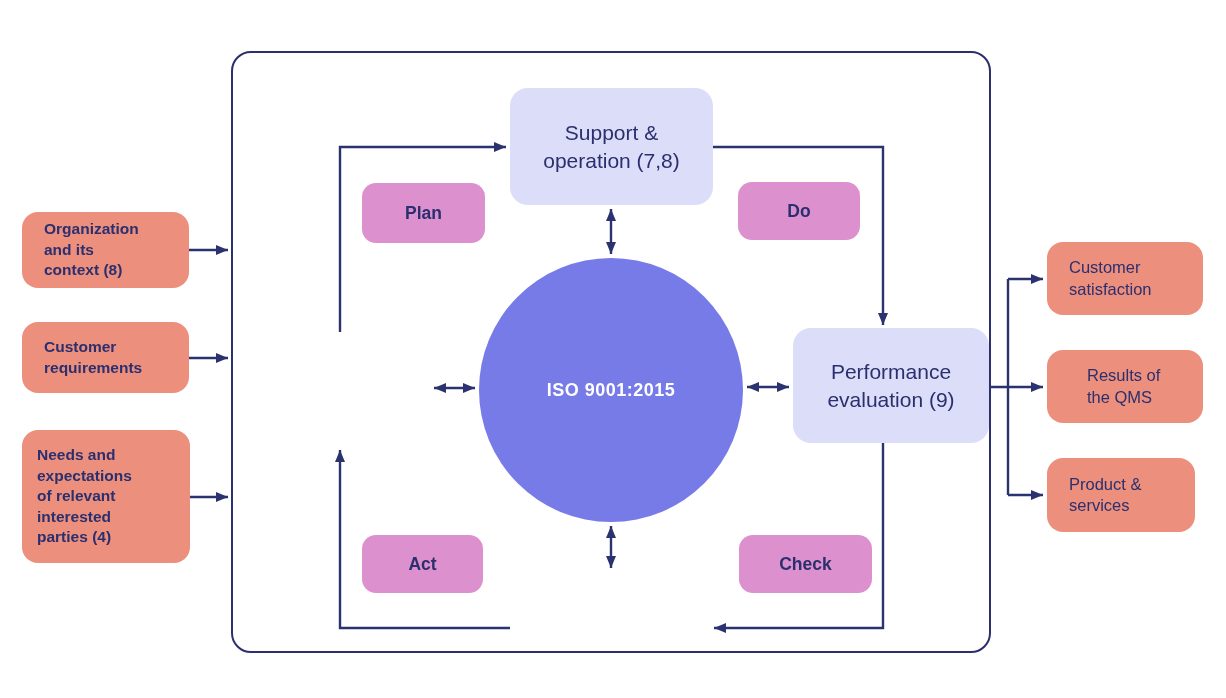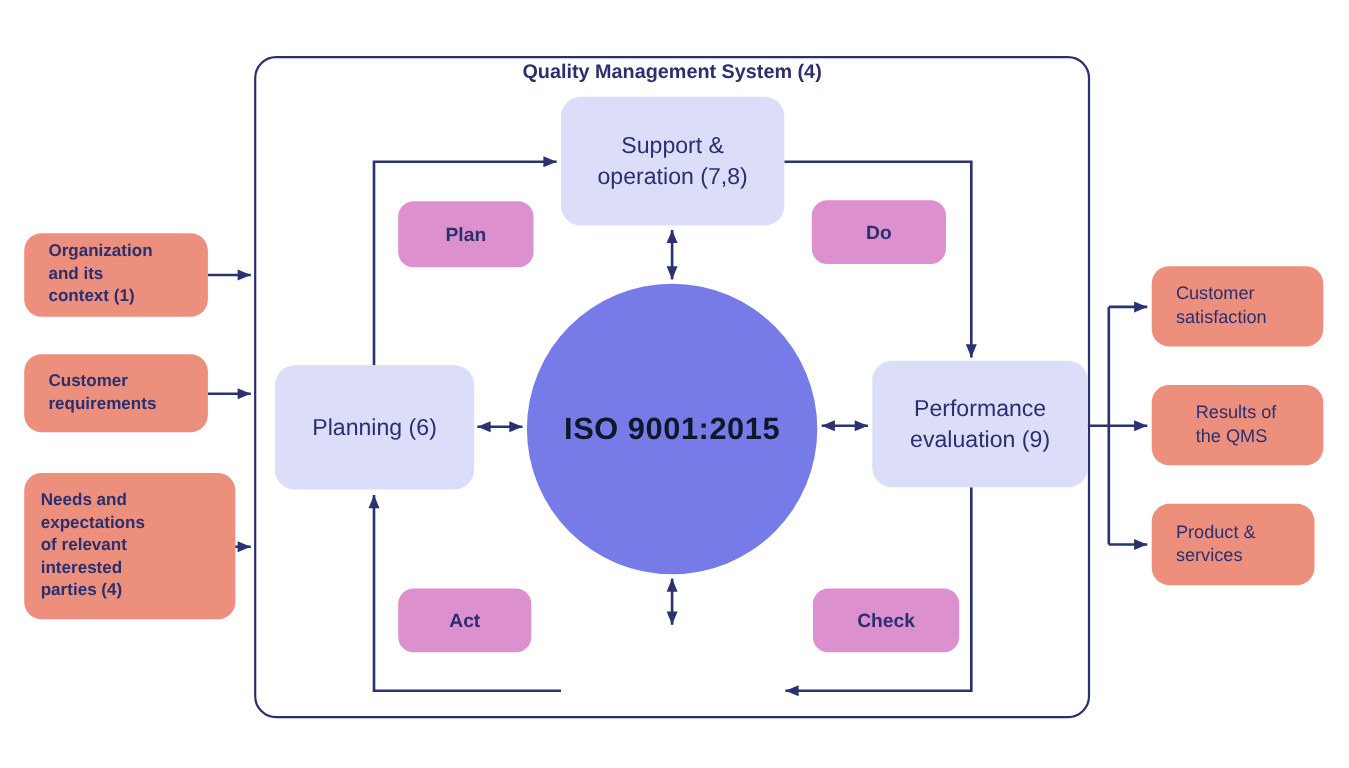--- a/index.html
+++ b/index.html
@@ -44,21 +44,21 @@
   .side{
     background:var(--salmon);border-radius:16px;
     justify-content:flex-start;text-align:left;padding-left:22px;padding-right:8px;
   }
   .side.in{font-weight:bold;font-size:15.5px;line-height:1.32;}
   .side.out{font-weight:normal;font-size:16.5px;line-height:1.3;}
   .hub{
     position:absolute;left:479px;top:258px;width:264px;height:264px;
     background:var(--circle-blue);border-radius:50%;
     display:flex;align-items:center;justify-content:center;
-    color:#0f172a;font-weight:bold;font-size:28px;letter-spacing:0.5px;
+    color:#ffffff;font-weight:bold;font-size:18px;letter-spacing:0.5px;
   }
 </style>
 </head>
 <body>
 
 <div class="stage">
 
   <svg class="connectors" viewBox="0 0 1226 698" xmlns="http://www.w3.org/2000/svg">
     <defs>
       <marker id="ah" markerUnits="userSpaceOnUse" markerWidth="13" markerHeight="11" refX="12.5" refY="5.5" orient="auto-start-reverse">
@@ -80,43 +80,41 @@
     <path class="c" d="M611,254 L611,209" marker-start="url(#ah)" marker-end="url(#ah)"></path>
     <path class="c" d="M611,526 L611,568" marker-start="url(#ah)" marker-end="url(#ah)"></path>
 
     <path class="c" d="M972,387 L1043,387" marker-start="url(#ah)" marker-end="url(#ah)"></path>
     <path class="c" d="M1008,279 L1008,495"></path>
     <path class="c" d="M1008,279 L1043,279" marker-end="url(#ah)"></path>
     <path class="c" d="M1008,495 L1043,495" marker-end="url(#ah)"></path>
   </svg>
 
   <div class="boundary"></div>
-  <div class="title">Quality Management System (4)</div>
 
   <div class="hub">
     <span>ISO 9001:2015</span>
   </div>
 
   <div class="node lav" style="left:510px;top:88px;width:203px;height:117px;">Support &amp;
 operation (7,8)</div>
-  <div class="node lav" style="left:250px;top:332px;width:181px;height:113px;">Planning (6)</div>
   <div class="node lav" style="left:793px;top:328px;width:196px;height:115px;">Performance
 evaluation (9)</div>
 
   <div class="node pdca" style="left:362px;top:183px;width:123px;height:60px;">Plan</div>
   <div class="node pdca" style="left:738px;top:182px;width:122px;height:58px;">Do</div>
   <div class="node pdca" style="left:362px;top:535px;width:121px;height:58px;">Act</div>
   <div class="node pdca" style="left:739px;top:535px;width:133px;height:58px;">Check</div>
 
   <div class="node side in" style="left:22px;top:212px;width:167px;height:76px;">Organization
 and its
-context (1)</div>
+context (8)</div>
   <div class="node side in" style="left:22px;top:322px;width:167px;height:71px;">Customer
 requirements</div>
-  <div class="node side in" style="left:22px;top:430px;width:192px;height:133px;padding-left:15px;">Needs and
+  <div class="node side in" style="left:22px;top:430px;width:168px;height:133px;padding-left:15px;">Needs and
 expectations
 of relevant
 interested
 parties (4)</div>
 
   <div class="node side out" style="left:1047px;top:242px;width:156px;height:73px;">Customer
 satisfaction</div>
   <div class="node side out" style="left:1047px;top:350px;width:156px;height:73px;padding-left:40px;">Results of
 the QMS</div>
   <div class="node side out" style="left:1047px;top:458px;width:148px;height:74px;">Product &amp;

